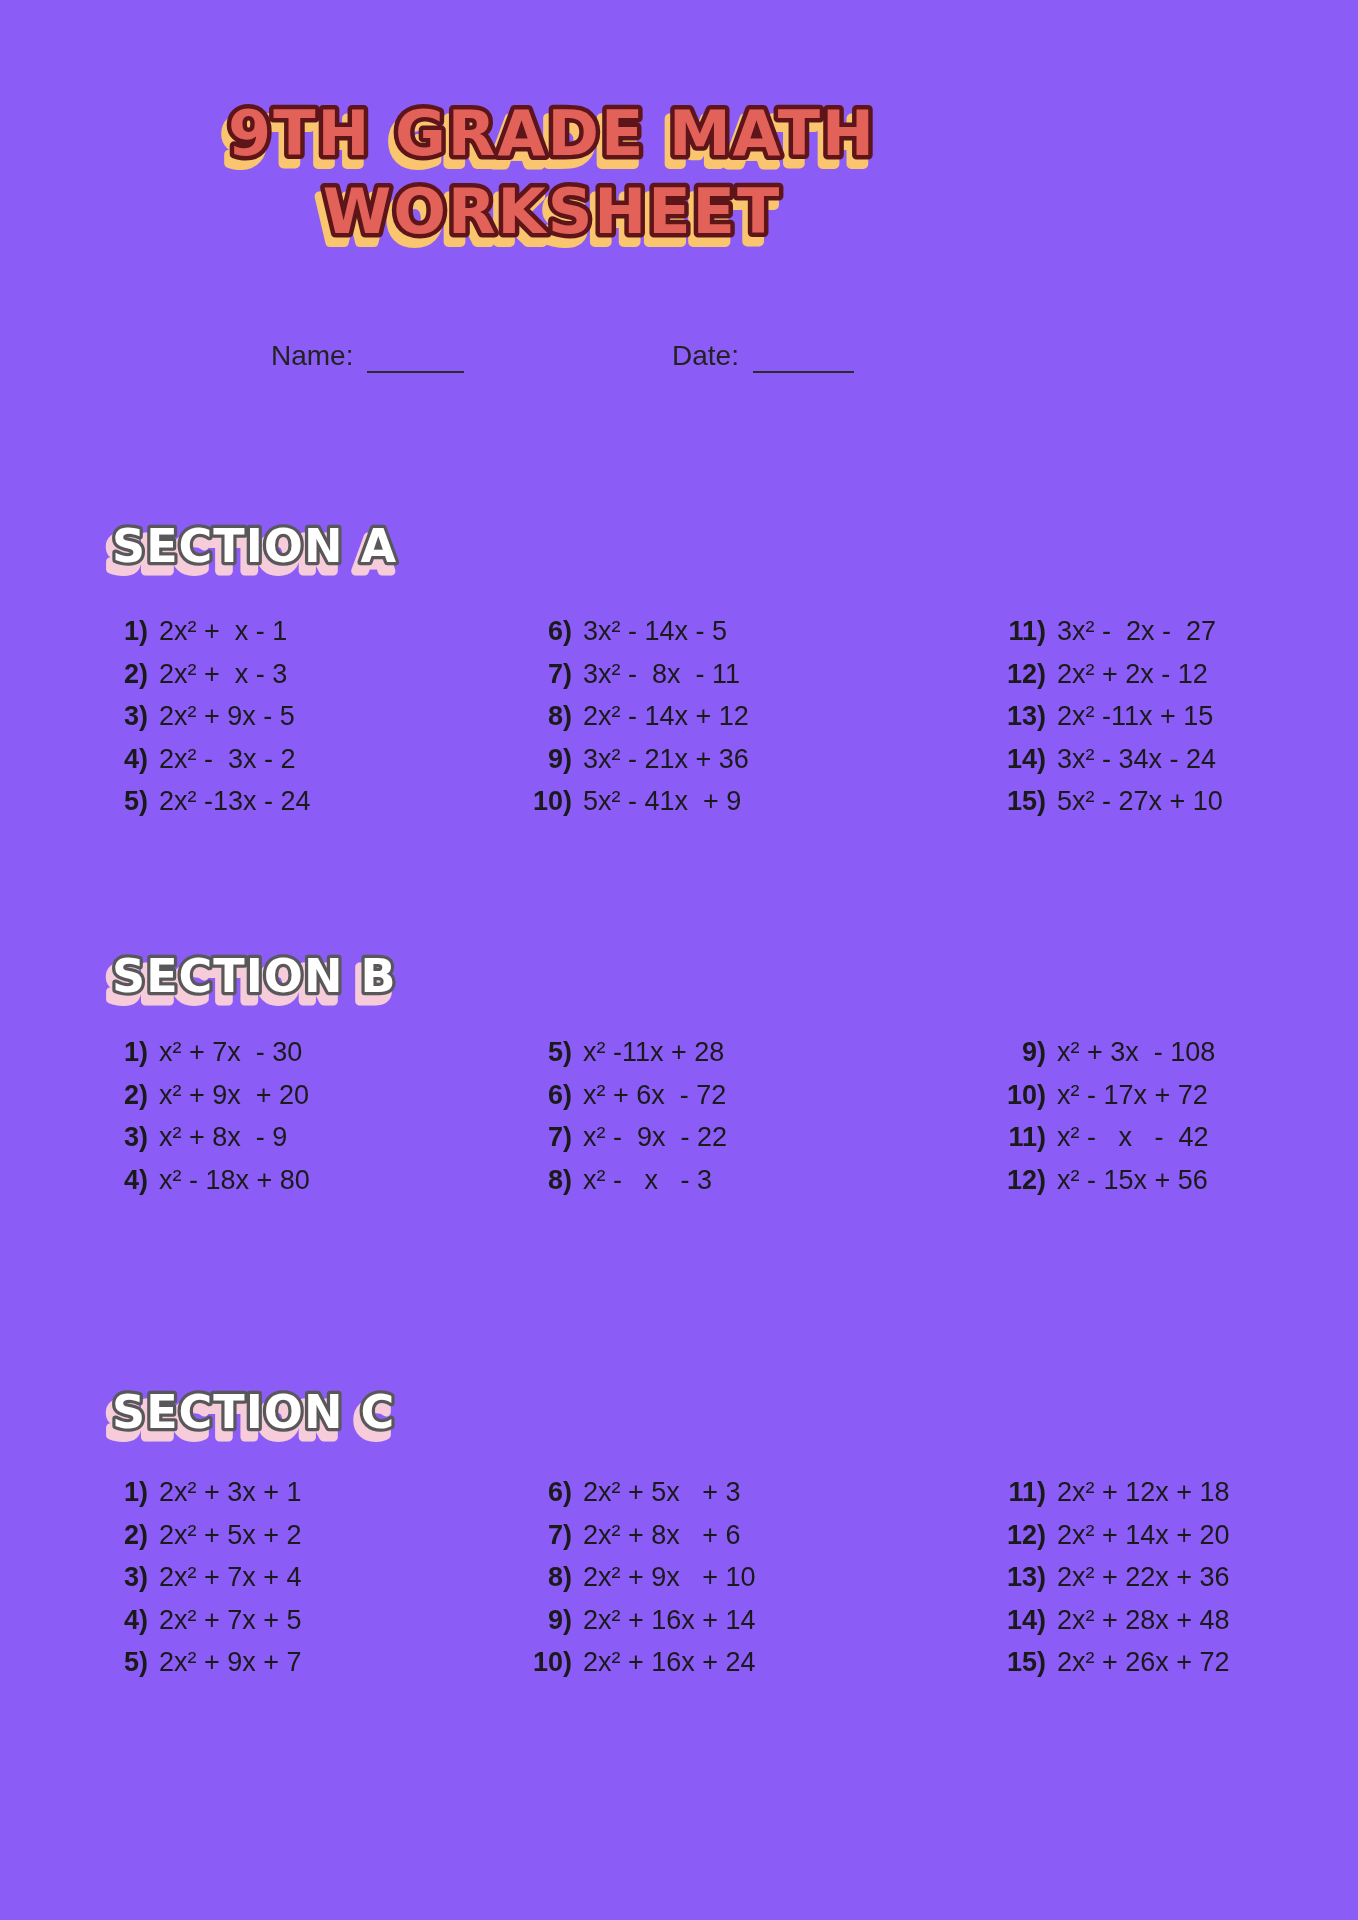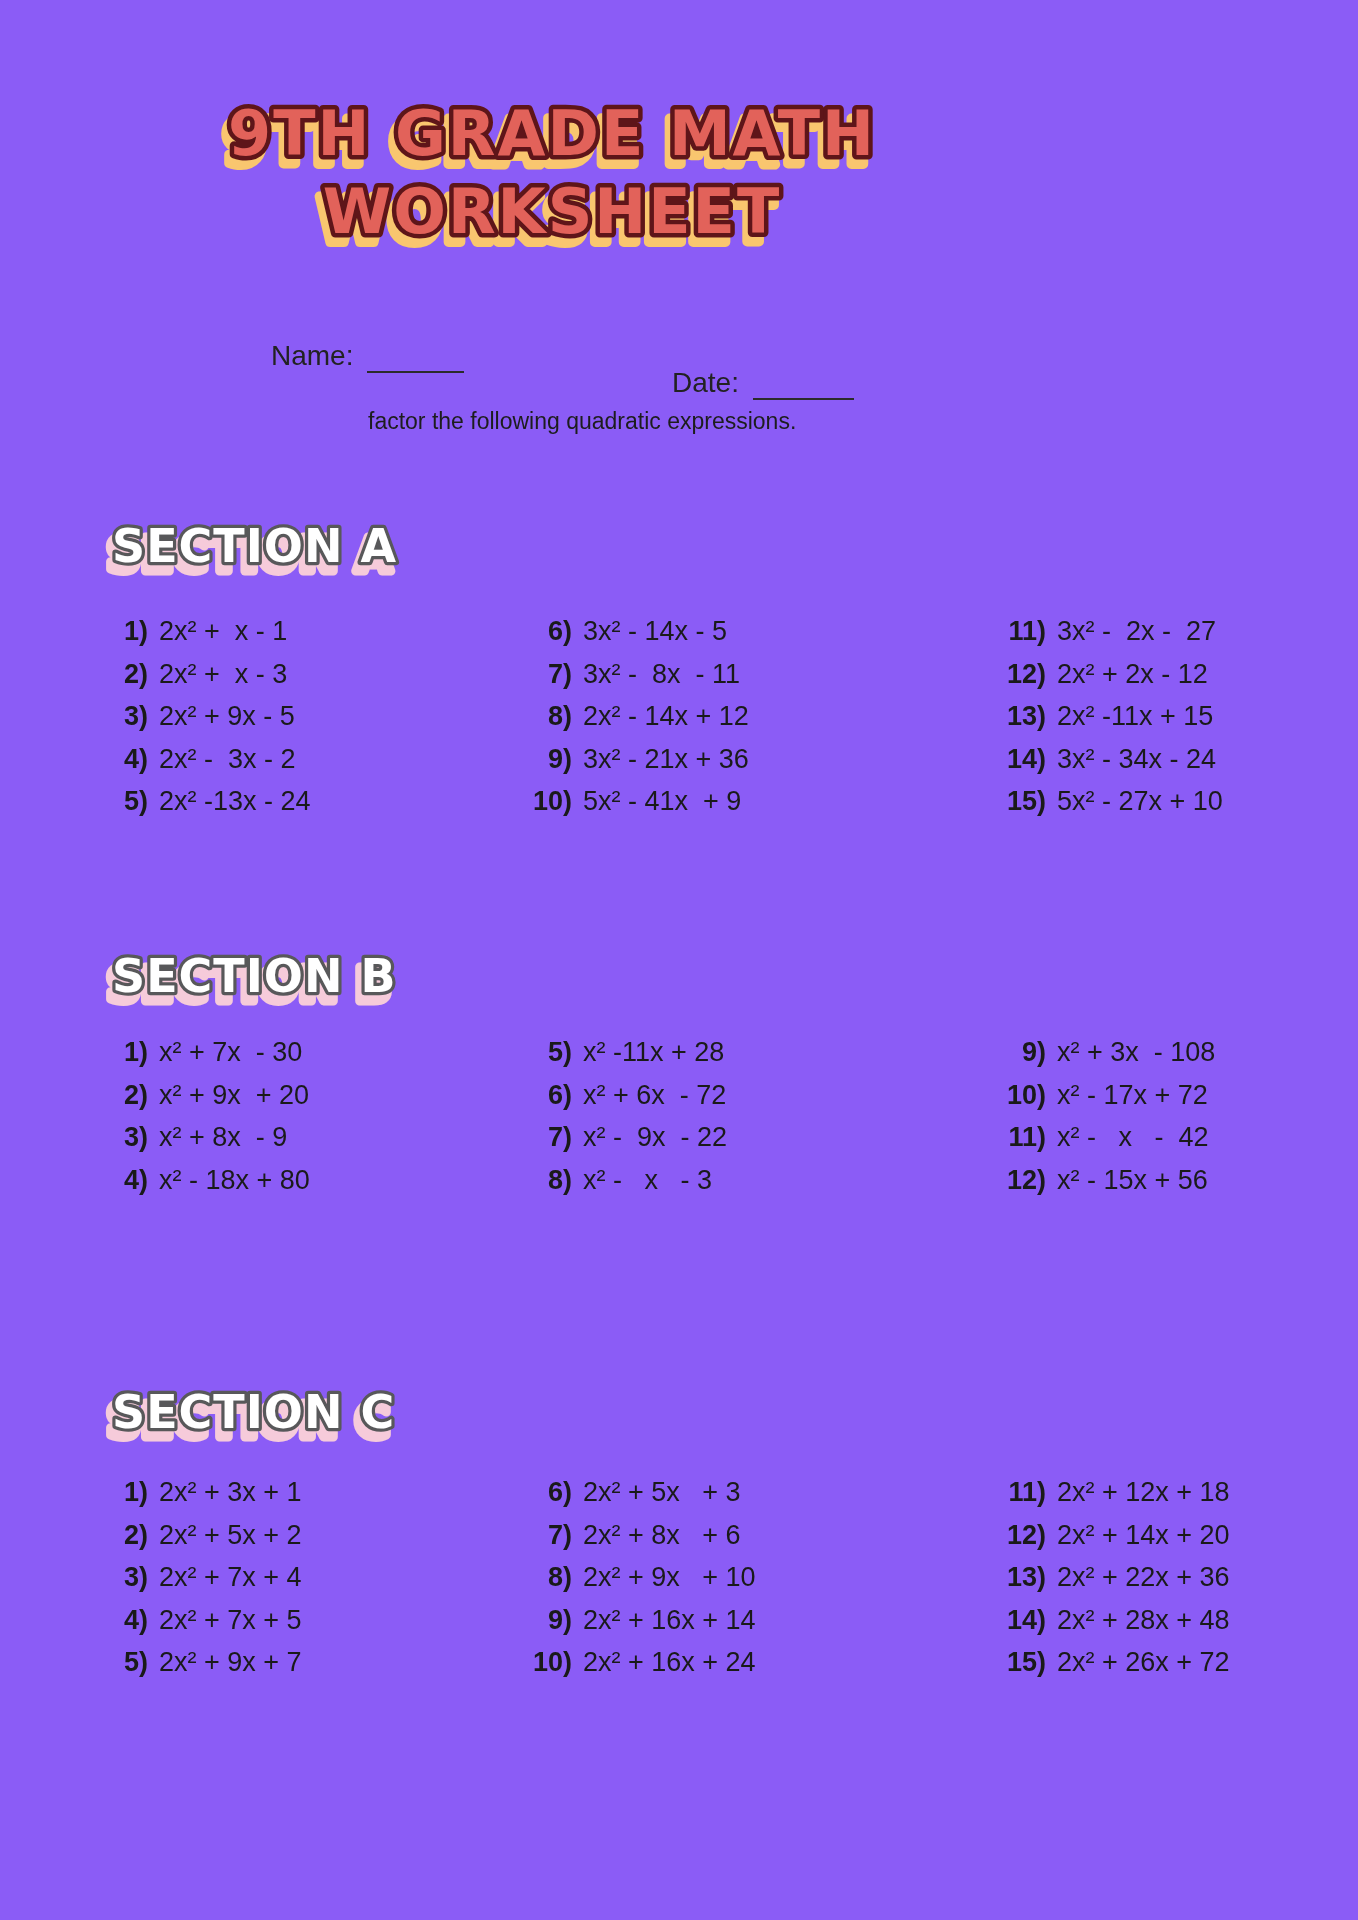--- a/index.html
+++ b/index.html
@@ -39,21 +39,21 @@
   }
   .sec-svg .s-shadow { fill: var(--sec-shadow); stroke: var(--sec-shadow); stroke-width: 9; }
   .sec-svg .s-main   { fill: var(--sec-fill); stroke: var(--sec-outline); stroke-width: 6.5; paint-order: stroke fill; }
   #secA { top: 500px; }
   #secB { top: 930px; }
   #secC { top: 1366px; }
 
   
   .field { position: absolute; top: 340px; font-size: 28px; color: #222; }
   #nameField { left: 271px; }
-  #dateField { left: 672px; margin-top: 27px; }
+  #dateField { left: 672px; }
   .blank {
     display: inline-block; height: 30px; vertical-align: -8px;
     border-bottom: 2.5px solid #2b2b2b; margin-left: 14px;
   }
   #nameField .blank { width: 97px; }
   #dateField .blank { width: 101px; }
 
   .instruction { position: absolute; left: 368px; top: 408px; font-size: 23px; color: #1d1d1d; }
 
   
@@ -84,21 +84,20 @@
     <text class="t-main" x="415" y="178">WORKSHEET</text>
   </svg>
 
   <div class="field" id="nameField">
     <span>Name:</span><span class="blank"></span>
   </div>
   <div class="field" id="dateField">
     <span>Date:</span><span class="blank"></span>
   </div>
 
-  <div class="instruction">factor the following quadratic expressions.</div>
 
   <svg class="sec-svg" id="secA" xmlns="http://www.w3.org/2000/svg">
     <text class="s-shadow" x="12" y="71">SECTION A</text>
     <text class="s-main" x="17" y="62">SECTION A</text>
   </svg>
   <div class="cols" id="colsA">
     <div class="col col1">
         <div class="prob">
           <span class="pnum">1)</span>
           <span class="pexp">2x² +  x - 1</span>

